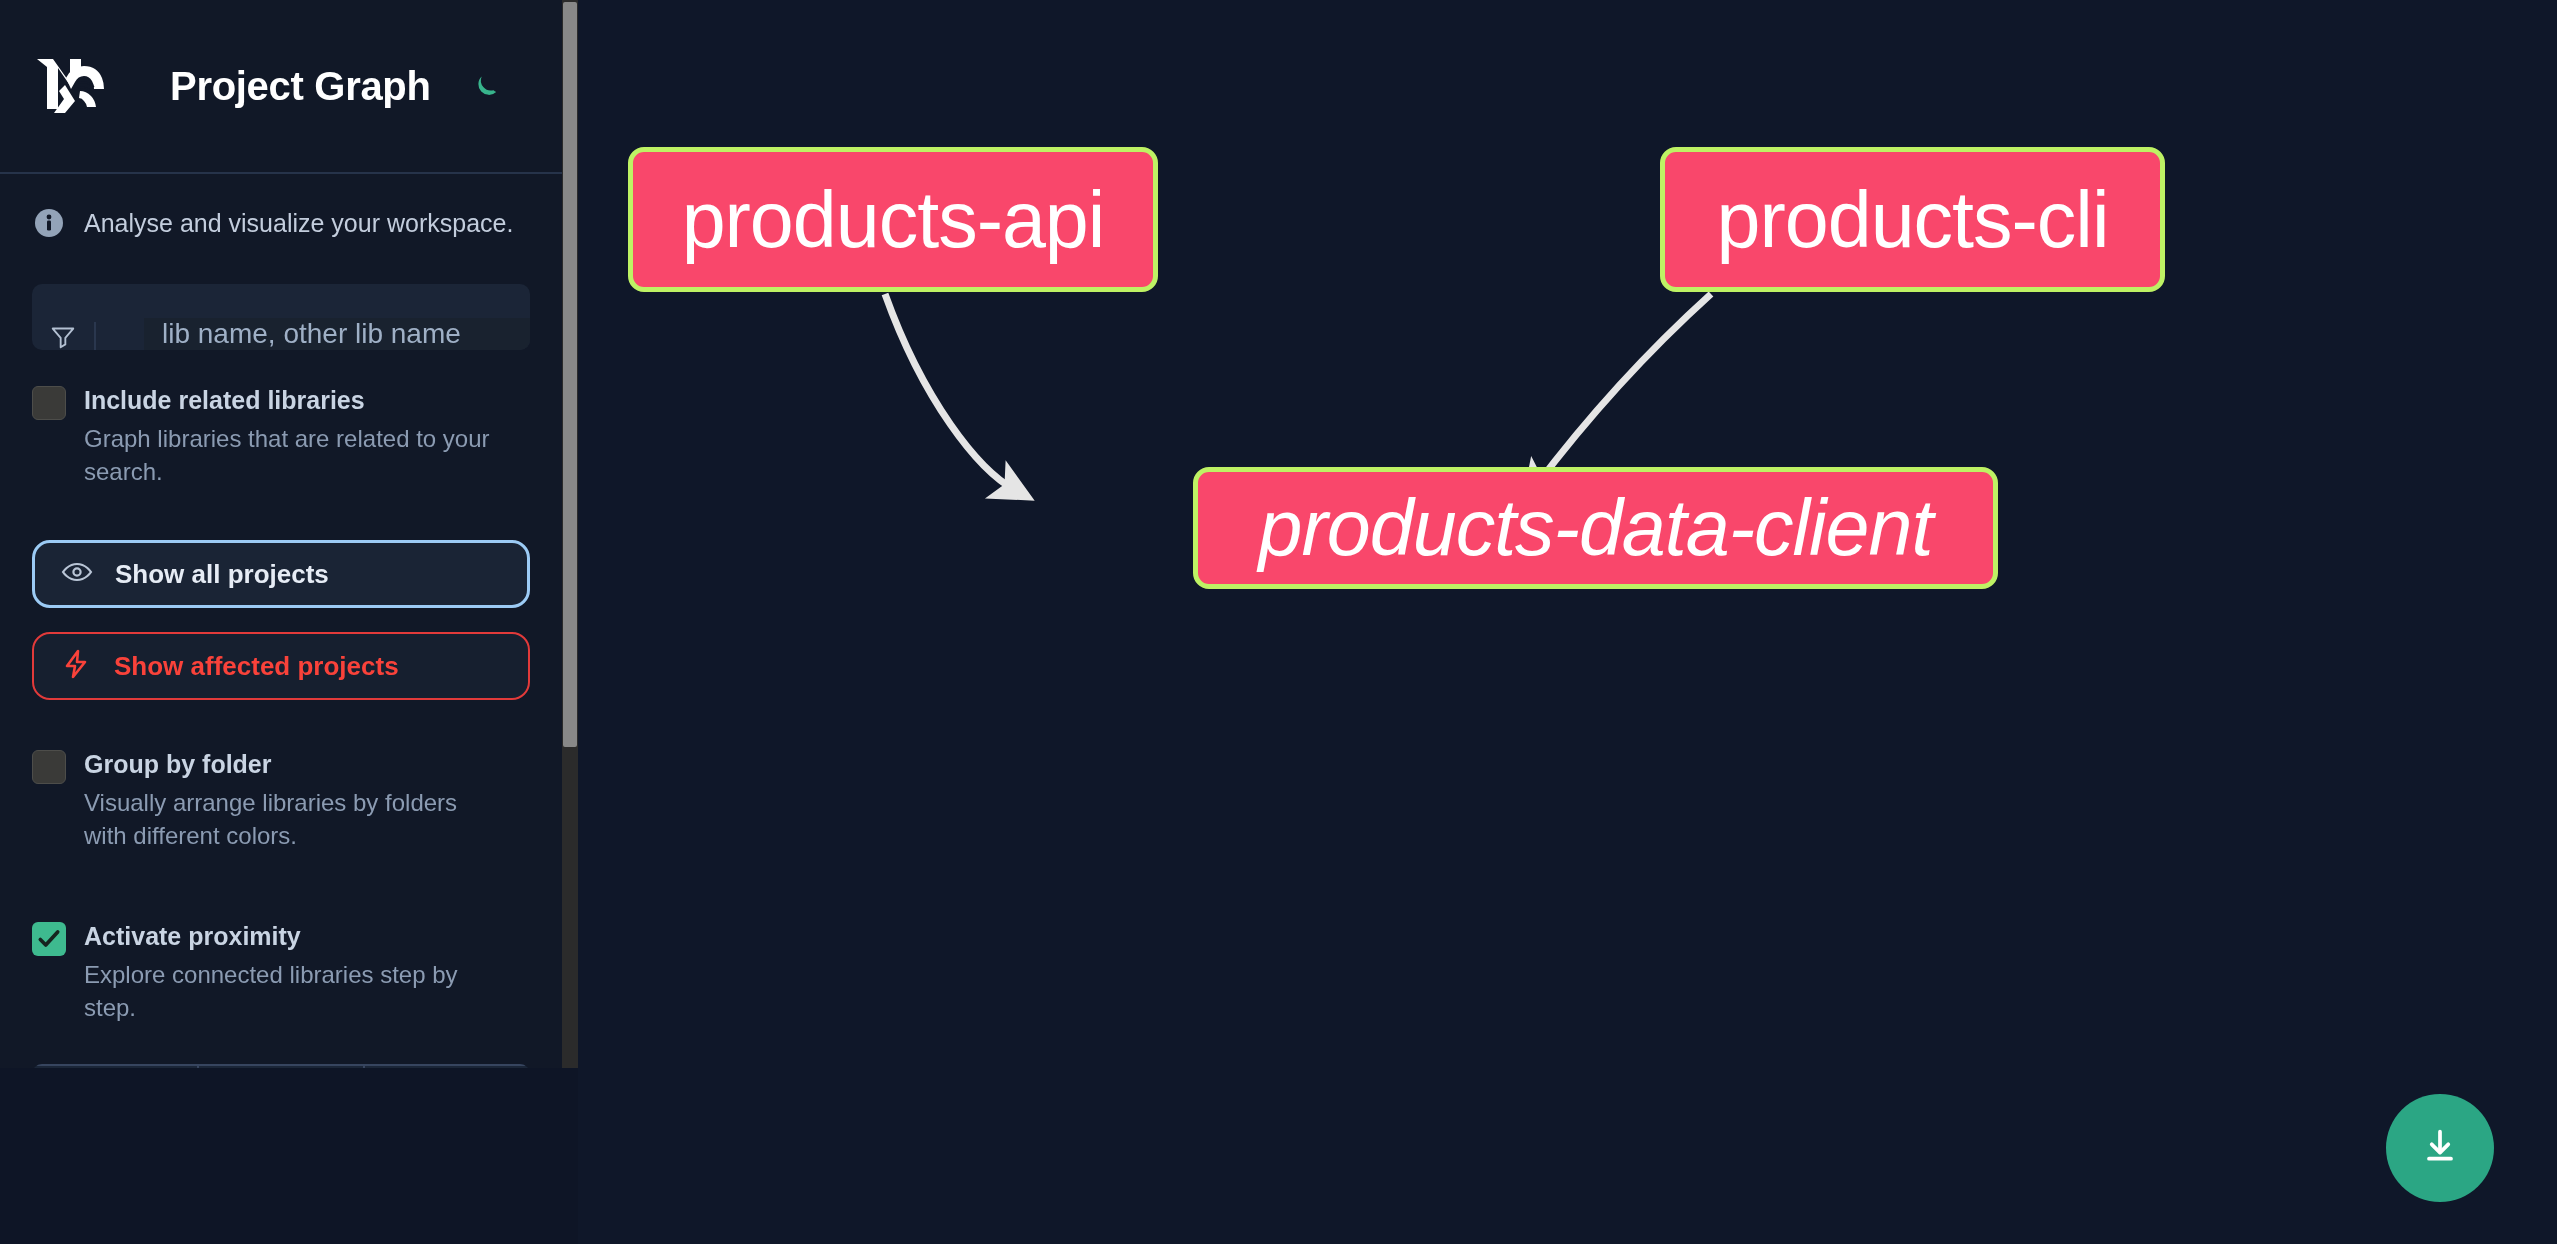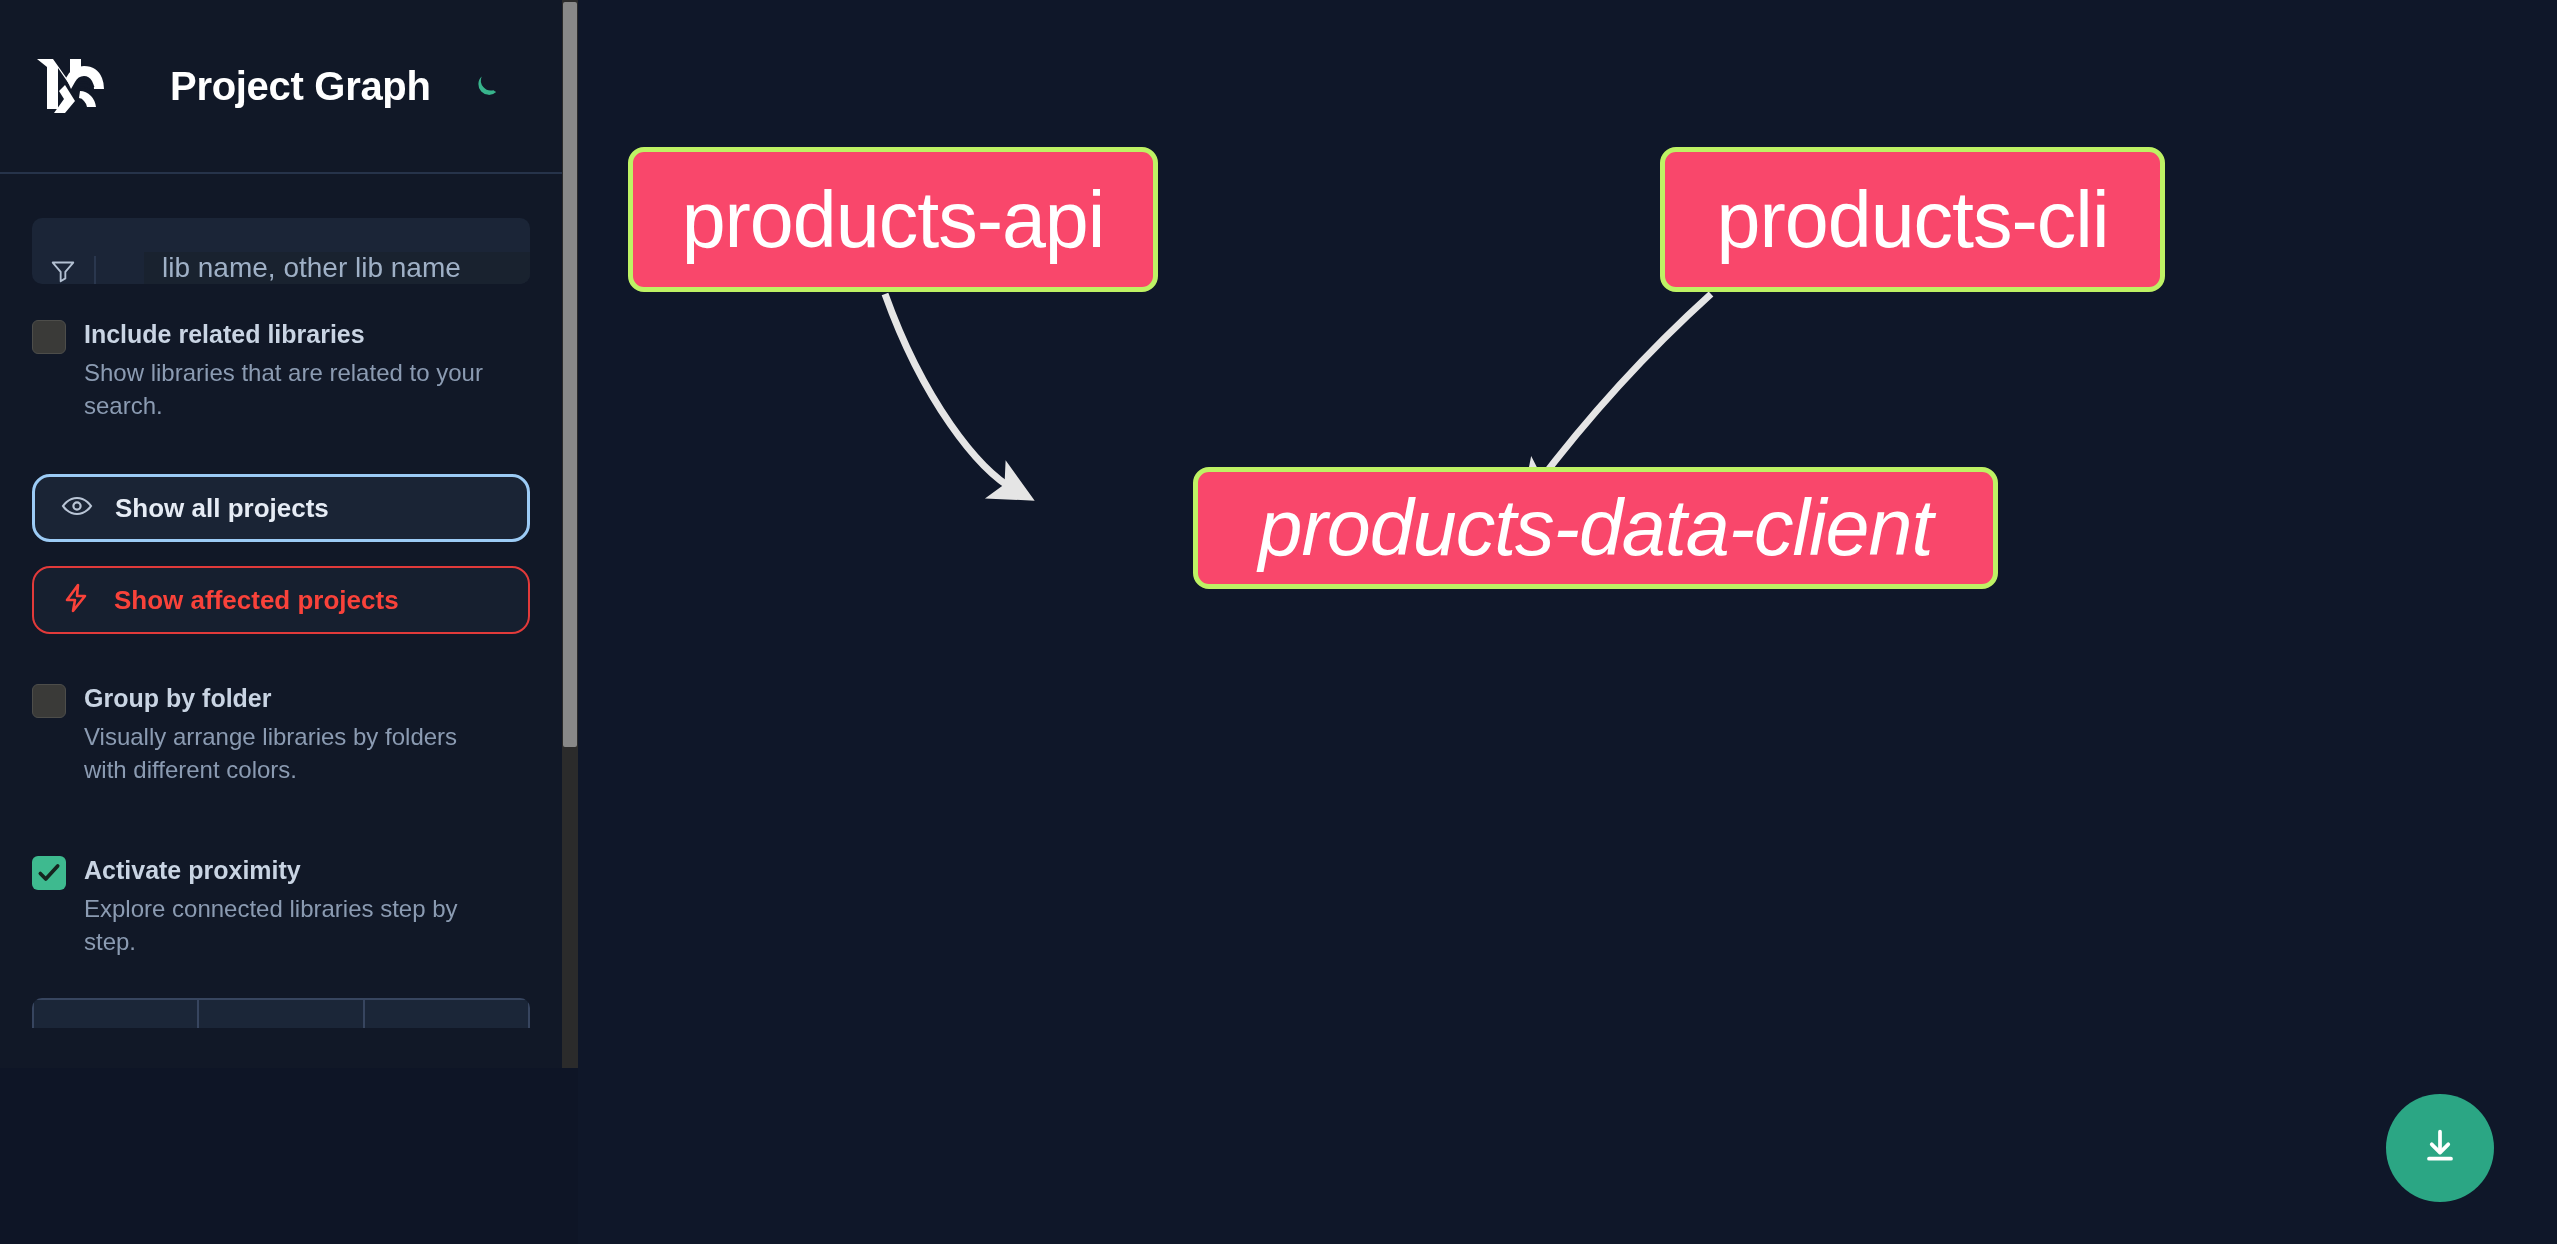--- a/index.html
+++ b/index.html
@@ -209,35 +209,45 @@
         <span class="app-title">Project Graph</span>
         <span class="moon-btn">
           <svg viewBox="0 0 30 30" width="30" height="30" aria-hidden="true">
             <path fill="#38b48c" d="M22.5 19.2a10 10 0 0 1-11.8-13.6A10.5 10.5 0 1 0 25.2 21a10 10 0 0 1-2.7-1.8z"></path>
           </svg>
         </span>
       </div>
 
       <div class="sb-body">
 
+        <div class="tagline-row">
+          <span class="info-icon">
+            <svg viewBox="0 0 34 34" width="34" height="34" aria-hidden="true">
+              <circle cx="17" cy="17" r="14" fill="#93a3b8"></circle>
+              <circle cx="17" cy="11" r="2.4" fill="#111827"></circle>
+              <rect x="15" y="14.6" width="4" height="10" rx="1.3" fill="#111827"></rect>
+            </svg>
+          </span>
+          <span class="tagline">Analyse and visualize your workspace.</span>
+        </div>
 
         <div class="filter-box">
           <span class="filter-icon-cell">
             <svg viewBox="0 0 30 30" width="28" height="28" aria-hidden="true">
               <path fill="none" stroke="#b3c0d2" stroke-width="2" stroke-linejoin="round" d="M4 7h22l-8.5 10v7l-5 3v-10z"></path>
             </svg>
           </span>
           <input class="filter-input" type="text" placeholder="lib name, other lib name" style="">
         </div>
 
         <div class="checkrow first">
           <span class="cbox off"></span>
           <span>
             <span class="ck-title">Include related libraries</span>
-            <div class="ck-desc">Show libraries that are related to your search.</div>
+            <div class="ck-desc">Graph libraries that are related to your search.</div>
           </span>
         </div>
 
         <div class="btn show-all">
           <span>
             <svg viewBox="0 0 32 32" width="32" height="32" aria-hidden="true">
               <path fill="none" stroke="#b9c5d6" stroke-width="2.2" d="M2 16s5-8 14-8 14 8 14 8-5 8-14 8-14-8-14-8z"></path>
               <circle cx="16" cy="16" r="3.6" fill="none" stroke="#b9c5d6" stroke-width="2.2"></circle>
             </svg>
           </span>

